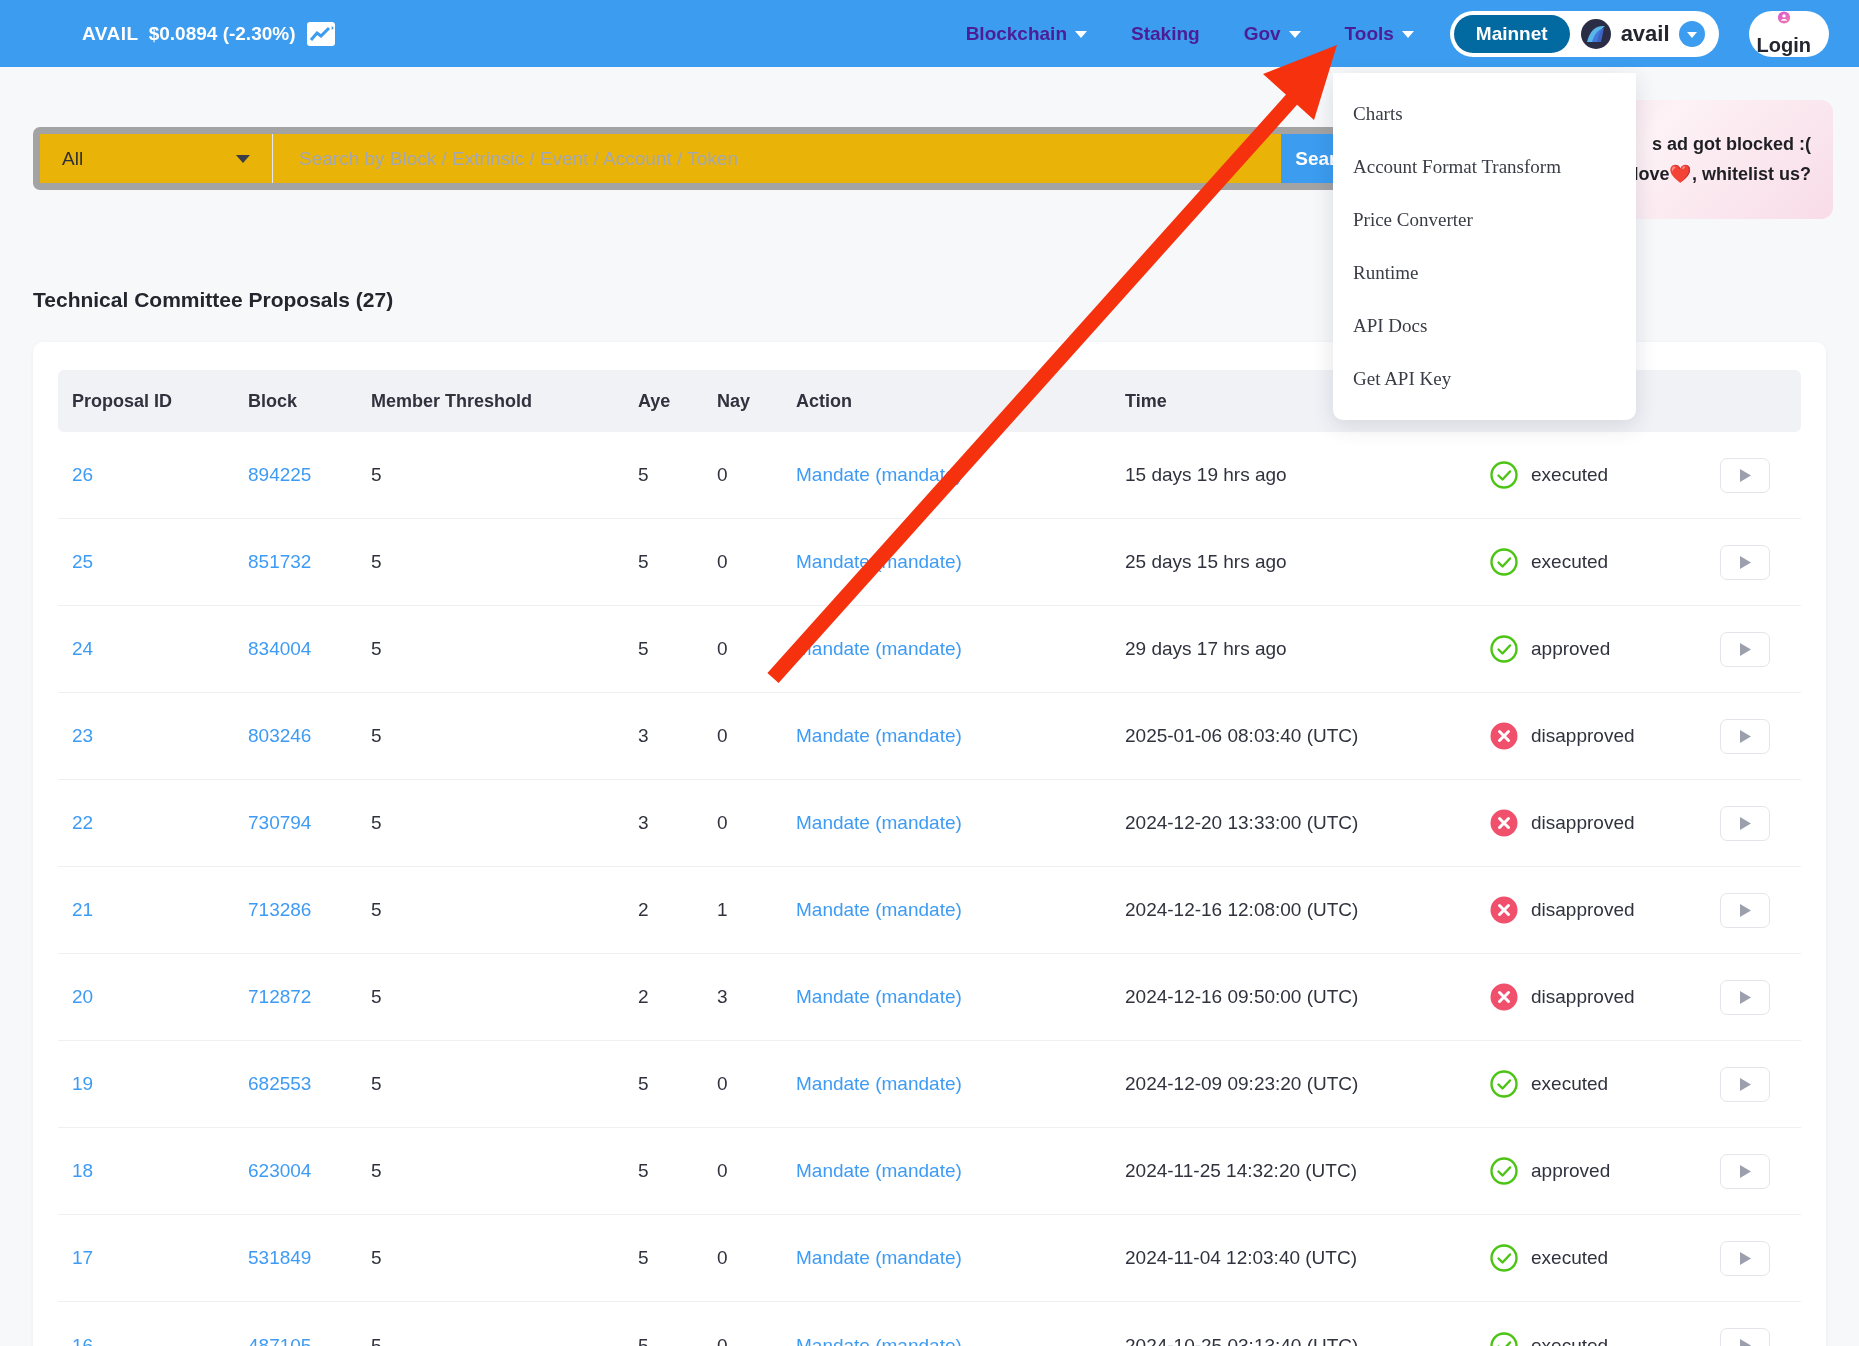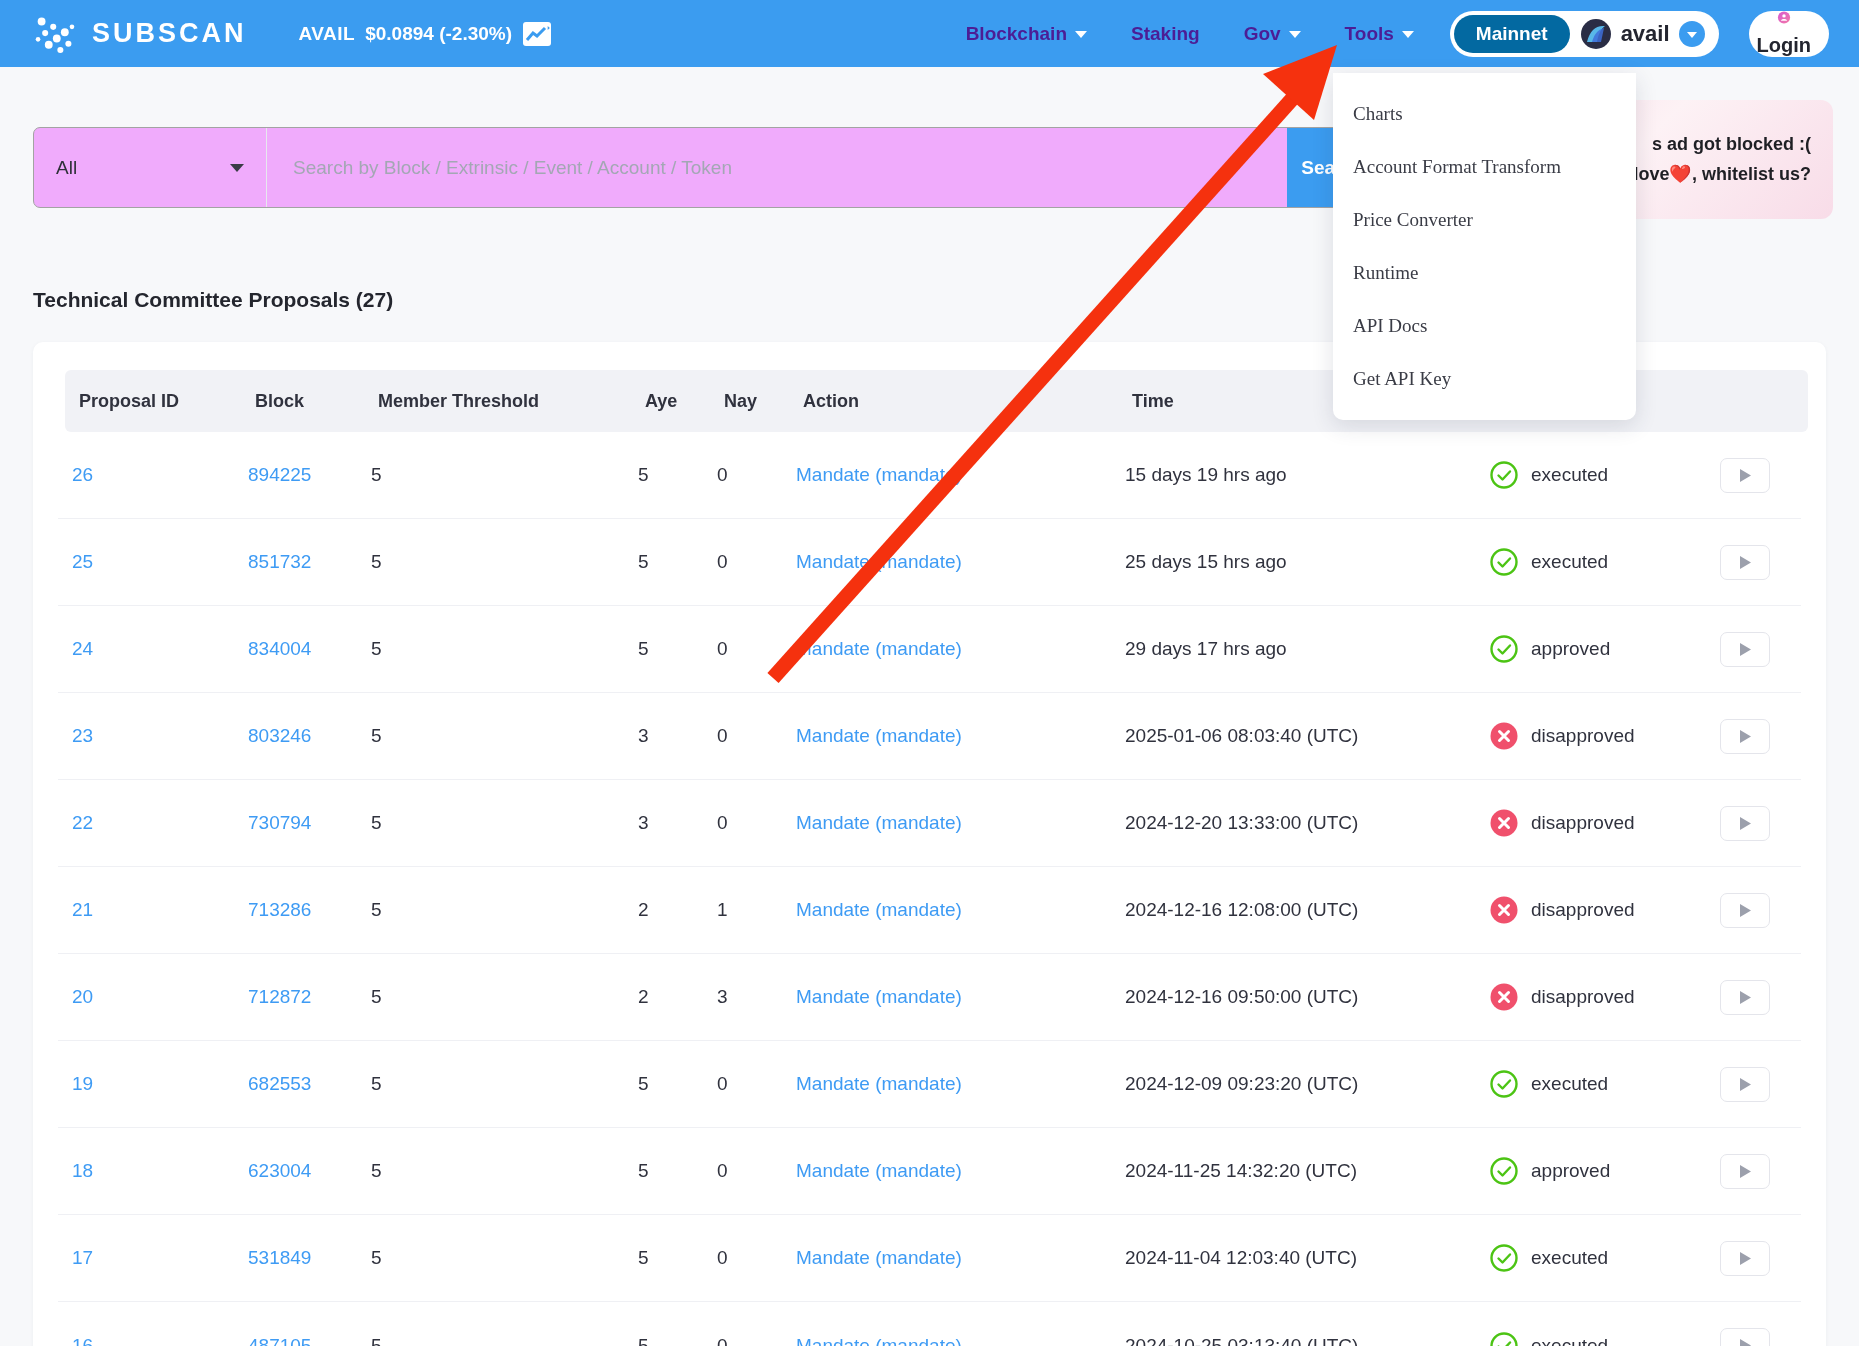--- a/index.html
+++ b/index.html
@@ -23,22 +23,22 @@
     border-radius:22px; height:38px; padding:0 22px; cursor:pointer; }
   .avail-sel { display:flex; align-items:center; gap:9px; padding-right:10px; cursor:pointer; }
   .avail-name { font-size:22px; font-weight:800; color:#23252F; }
   .chev-circle { width:26px; height:26px; border-radius:50%; background:#3B9CF0; display:flex; align-items:center; justify-content:center; }
   .chev-circle .caret { border-top-color:#fff; border-left-width:5px; border-right-width:5px; border-top-width:6px; margin-top:3px;}
   .login-pill { background:#fff; border-radius:26px; height:46px; display:flex; align-items:center;
     gap:10px; padding:0 18px 0 8px; margin-left:30px; cursor:pointer;flex-direction:column; }
   .login-label { font-size:20px; font-weight:800; color:#23252F; }
 
   
-  .search-row { position:absolute; left:33px; top:127px; width:1347px; height:81px;
-    display:flex; background:#f0abfc; border:1px solid #a3a3a3; border-radius:7px; z-index:5; }
+  .search-row { position:absolute; left:33px; top:127px; width:1347px; height:63px;
+    display:flex; background:#eab308; border:7px solid #a3a3a3; border-radius:7px; z-index:5; }
   .search-filter { width:233px; display:flex; align-items:center; justify-content:space-between;
     padding:0 22px; border-right:1px solid #E7E8EE; cursor:pointer; }
   .search-filter-value { font-size:19px; color:#2E3038; }
   .filter-caret { width:0; height:0; border-left:7px solid transparent; border-right:7px solid transparent; border-top:8px solid #3A3C46; }
   .search-input { flex:1; border:none; outline:none; font-size:19px; color:#2E3038; padding:0 26px;
     font-family:"Liberation Sans", sans-serif; background:transparent; }
   .search-input::placeholder { color:#A3A7B4; }
   .search-btn { width:92px; background:#3B9CF0; color:#fff; font-size:19px; font-weight:700; border:none;
     border-radius:0 6px 6px 0; cursor:pointer; }
 
@@ -60,54 +60,37 @@
 
   
   .section-title { position:absolute; left:33px; top:288px; font-size:21px; font-weight:800; color:#24262E; z-index:3;}
 
   
   .card { position:absolute; left:33px; top:342px; width:1793px; height:1100px; background:#fff;
     border-radius:10px; box-shadow:0 1px 4px rgba(40,50,80,.05); padding:28px 25px 0 25px; z-index:3; }
   .thead, .trow { display:grid;
     grid-template-columns:176px 123px 267px 79px 79px 329px 365px 230px 1fr;
     align-items:center; padding-left:14px; width:1743px; }
-  .thead { height:62px; background:#F1F2F6; border-radius:6px;margin-left:7px; }
+  .thead { height:62px; background:#F1F2F6; border-radius:6px; }
   .th { font-size:18px; font-weight:700; color:#30323E; }
   .trow { height:87px; border-bottom:1px solid #EFF0F4; }
   .trow:last-child { border-bottom:none; }
   .cell { font-size:19px; color:#30323E; }
   .link { color:#3E9BF4; cursor:pointer; text-decoration:none; }
   .status-cell { display:flex; align-items:center; gap:13px; }
   .badge { width:28px; height:28px; flex:0 0 28px; }
   .detail-btn { width:50px; height:35px; background:#fff; border:1px solid #E4E5EB; border-radius:7px;
     display:flex; align-items:center; justify-content:center; cursor:pointer; }
 </style>
 </head>
 <body>
 
 <div class="stage">
 
   <div class="topbar">
-    <div class="logo-wrap">
-      <svg width="50" height="50" viewBox="0 0 56 56">
-        <g fill="#ffffff">
-          <circle cx="13" cy="14" r="4.4"></circle>
-            <circle cx="26" cy="20" r="3.4"></circle>
-            <circle cx="39" cy="26" r="4.4"></circle>
-          <circle cx="17" cy="27" r="3.4"></circle>
-            <circle cx="30" cy="33" r="4.4"></circle>
-            <circle cx="43" cy="39" r="3.4"></circle>
-          <circle cx="21" cy="40" r="4.4"></circle>
-            <circle cx="34" cy="46" r="3.4"></circle>
-            <circle cx="9" cy="34" r="2.6"></circle>
-          <circle cx="47" cy="20" r="2.6"></circle>
-        </g>
-      </svg>
-      <span class="logo-text">SUBSCAN</span>
-    </div>
     <div class="price-wrap">
       <span class="token-name">AVAIL</span>
       <span class="token-price">$0.0894 (-2.30%)</span>
       <svg width="30" height="26" viewBox="0 0 30 26">
         <rect x="1" y="1" width="28" height="24" rx="3" fill="#ffffff"></rect>
         <path d="M5 19 L11 12 L15 15 L23 7" stroke="#3B9CF0" stroke-width="3" fill="none"></path>
         <path d="M24 5 l3 0 0 3 z" fill="#3B9CF0" transform="rotate(45 25 7)"></path>
       </svg>
     </div>
     <div class="nav">

